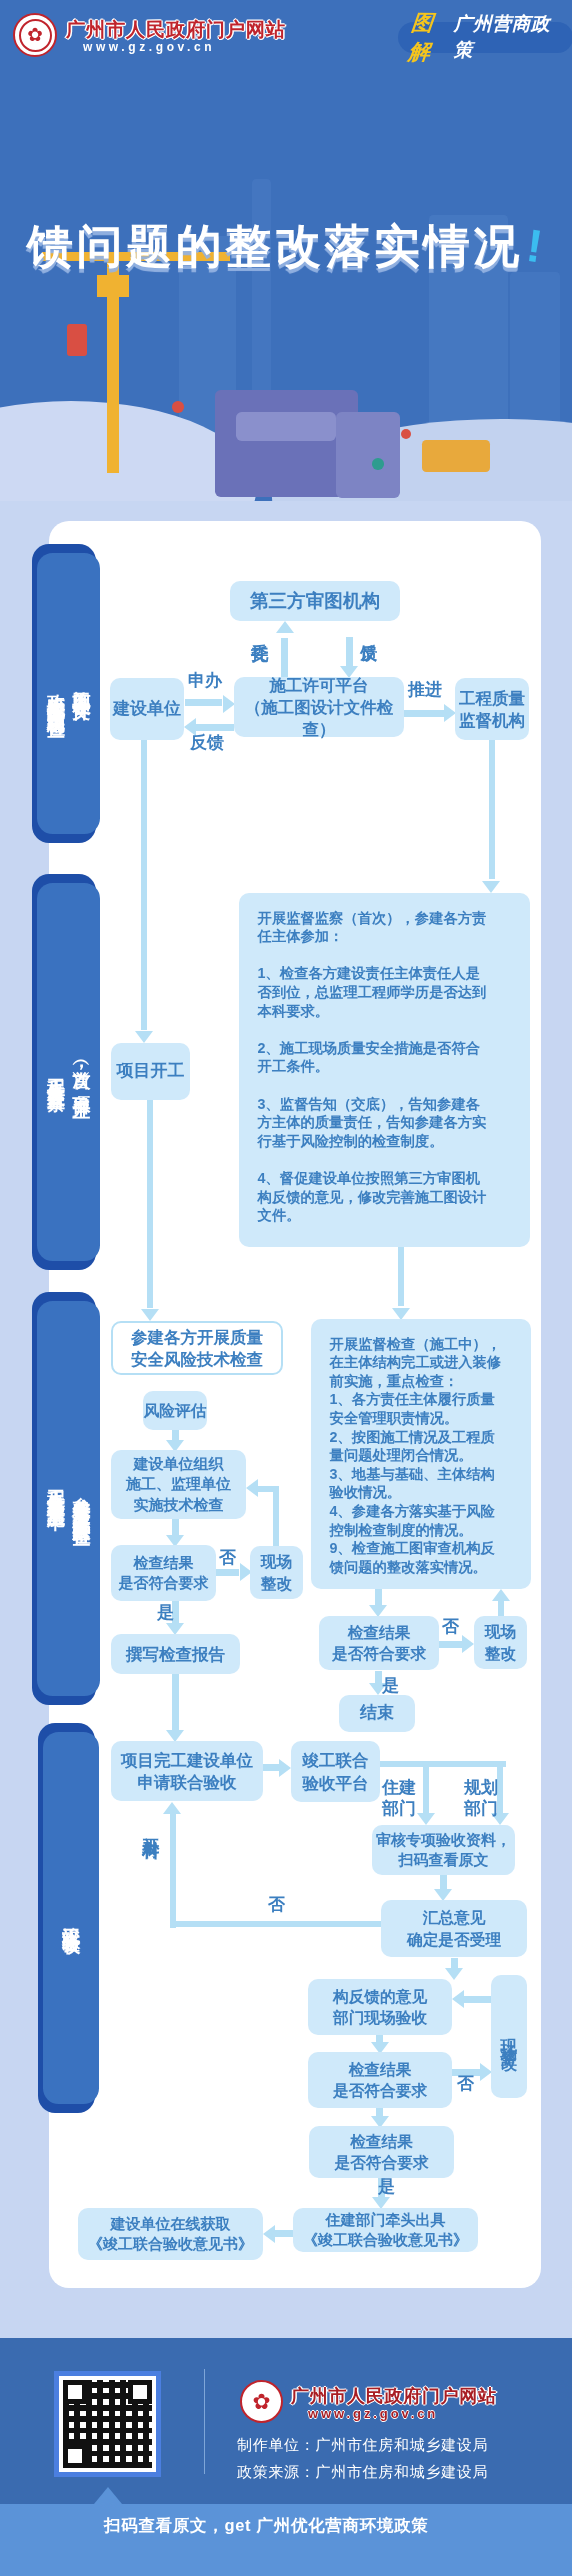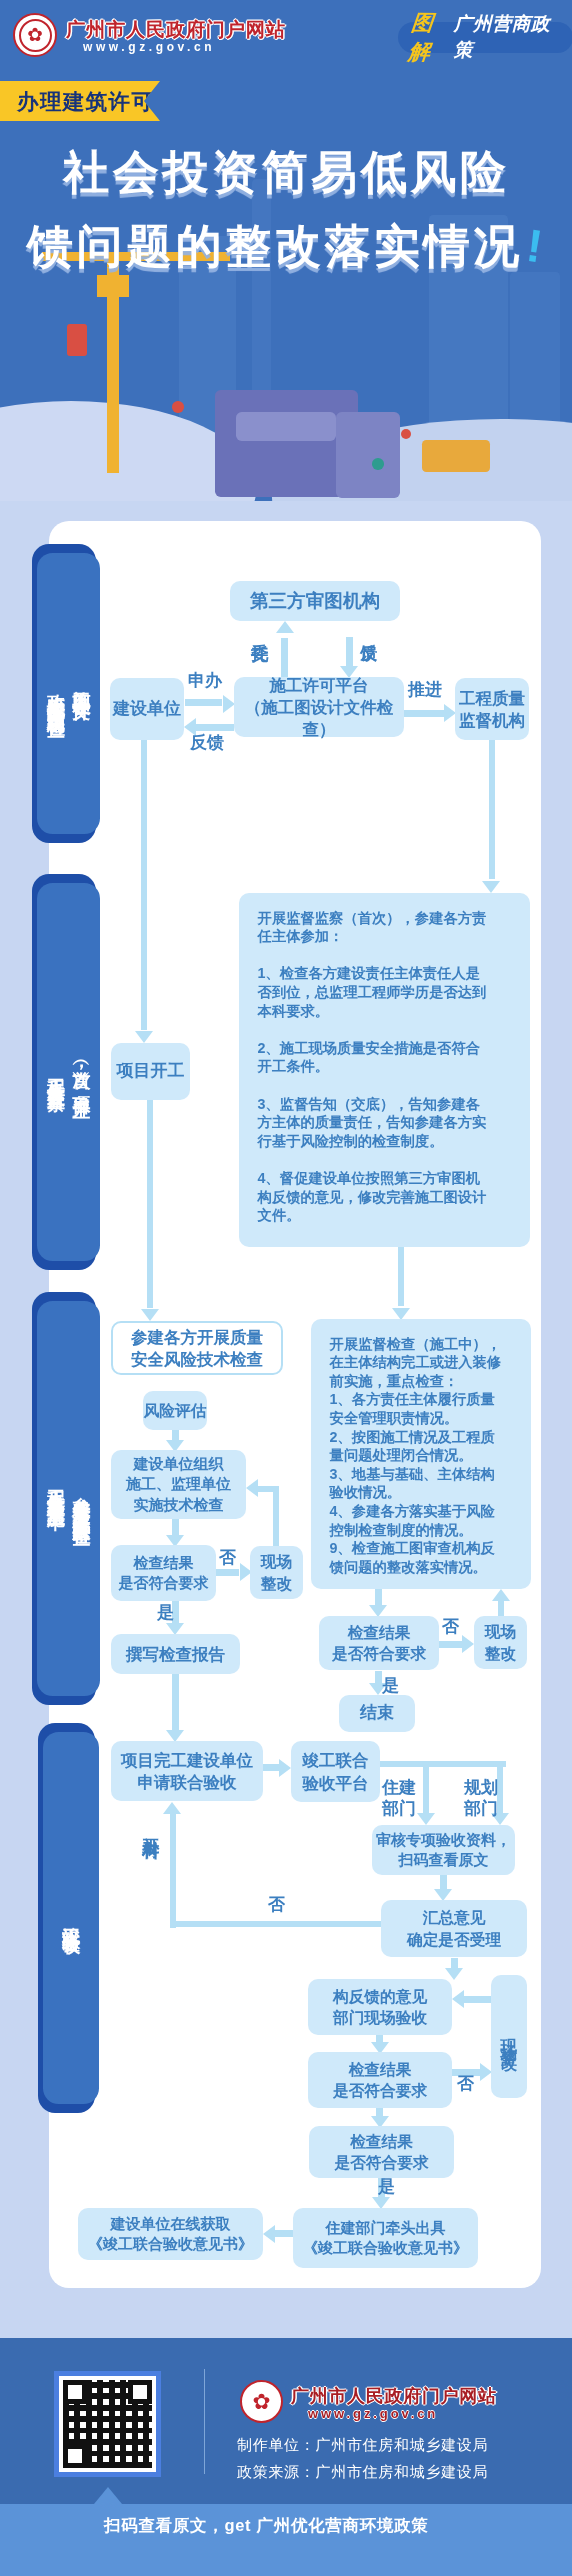--- a/index.html
+++ b/index.html
@@ -108,23 +108,21 @@
     <div class="logo-inner">✿</div>
   </div>
   <div class="site-name">广州市人民政府门户网站</div>
   <div class="site-url">www.gz.gov.cn</div>
 
   <div class="badge">
     <span class="pre">图解</span>
     <span class="txt">广州营商政策</span>
   </div>
 
-  <div class="ribbon">办理建筑许可</div>
-
-  <div class="title t1">社会投资简易低风险</div>
+
   <div class="title t2">
     <span>馈问题的整改落实情况</span><span class="bang">!</span>
   </div>
 
 </div>
 
 <div class="card"></div>
 
 <div id="tabs-layer">
     <div class="tab" style="left: 37px; top: 553px; width: 63px; height: 281px;">
@@ -282,21 +280,21 @@
 扫码查看原文</div>
     <div class="flow-box" style="left: 381px; top: 1900px; width: 146px; height: 57px; font-size: 15.7px;">汇总意见
 确定是否受理</div>
     <div class="flow-box" style="left: 308px; top: 1979px; width: 144px; height: 56px; font-size: 15.7px;">构反馈的意见
 部门现场验收</div>
     <div class="flow-box flow-tall" style="left: 491px; top: 1975px; width: 36px; height: 123px; font-size: 16.5px;">现场整改</div>
     <div class="flow-box" style="left: 308px; top: 2052px; width: 144px; height: 56px; font-size: 15.7px;">检查结果
 是否符合要求</div>
     <div class="flow-box" style="left: 309px; top: 2126px; width: 145px; height: 52px; font-size: 15.7px;">检查结果
 是否符合要求</div>
-    <div class="flow-box" style="left: 293px; top: 2208px; width: 185px; height: 60px; font-size: 15px;">住建部门牵头出具
+    <div class="flow-box" style="left: 293px; top: 2208px; width: 185px; height: 44px; font-size: 15px;">住建部门牵头出具
 《竣工联合验收意见书》</div>
     <div class="flow-box" style="left: 78px; top: 2208px; width: 185px; height: 52px; font-size: 15px;">建设单位在线获取
 《竣工联合验收意见书》</div>
     <div class="flow-label v" style="left: 249px; top: 630px;">委托</div>
     <div class="flow-label v" style="left: 358px; top: 630px;">反馈</div>
     <div class="flow-label" style="left: 188px; top: 670px;">申办</div>
     <div class="flow-label" style="left: 190px; top: 732px;">反馈</div>
     <div class="flow-label" style="left: 408px; top: 679px;">推进</div>
     <div class="flow-label" style="left: 219px; top: 1547px;">否</div>
     <div class="flow-label" style="left: 157px; top: 1602px;">是</div>

